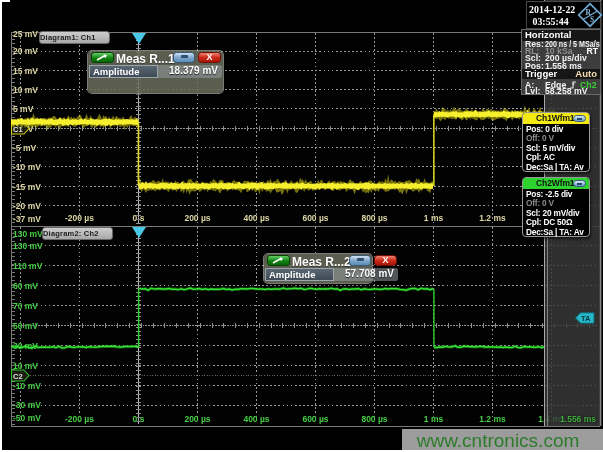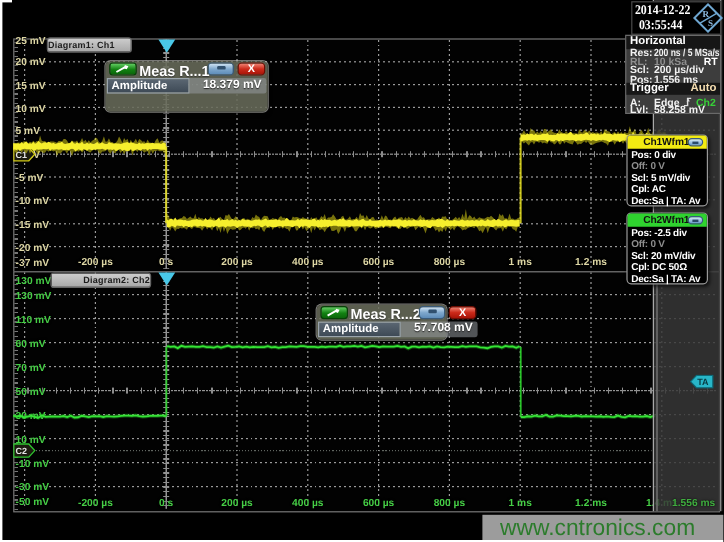--- a/index.html
+++ b/index.html
@@ -88,21 +88,21 @@
 <div class="axl" style="left:57.5px;top:413.8px;width:44px;text-align:center;color:#46cf46">-200 µs</div>
 <div class="axl" style="left:116.5px;top:413.8px;width:44px;text-align:center;color:#46cf46">0 s</div>
 <div class="axl" style="left:175.5px;top:413.8px;width:44px;text-align:center;color:#46cf46">200 µs</div>
 <div class="axl" style="left:234.5px;top:413.8px;width:44px;text-align:center;color:#46cf46">400 µs</div>
 <div class="axl" style="left:293.5px;top:413.8px;width:44px;text-align:center;color:#46cf46">600 µs</div>
 <div class="axl" style="left:352.5px;top:413.8px;width:44px;text-align:center;color:#46cf46">800 µs</div>
 <div class="axl" style="left:411.5px;top:413.8px;width:44px;text-align:center;color:#46cf46">1 ms</div>
 <div class="axl" style="left:470.5px;top:413.8px;width:44px;text-align:center;color:#46cf46">1.2 ms</div>
 <div class="axl" style="left:529.5px;top:413.8px;width:44px;text-align:center;color:#46cf46">1.4 ms</div>
 <div style="position:absolute;left:39px;top:30.5px;width:71px;height:13px;background:linear-gradient(180deg,#cdcdcd,#a8a8a8);border:1px solid #666;border-radius:3px;box-sizing:border-box;text-align:left;font:bold 7.5px 'Liberation Sans',sans-serif;letter-spacing:0.2px;color:#1d1d1d;line-height:11.5px">Diagram1: Ch1</div>
-<div style="position:absolute;left:42px;top:227px;width:84px;height:13px;background:linear-gradient(180deg,#cdcdcd,#a8a8a8);border:1px solid #666;border-radius:3px;box-sizing:border-box;text-align:right;font:bold 7.5px 'Liberation Sans',sans-serif;letter-spacing:0.2px;color:#1d1d1d;line-height:11.5px">Diagram2: Ch2</div>
+<div style="position:absolute;left:42px;top:227px;width:71px;height:13px;background:linear-gradient(180deg,#cdcdcd,#a8a8a8);border:1px solid #666;border-radius:3px;box-sizing:border-box;text-align:left;font:bold 7.5px 'Liberation Sans',sans-serif;letter-spacing:0.2px;color:#1d1d1d;line-height:11.5px">Diagram2: Ch2</div>
 <div style="position:absolute;left:131.5px;top:32.5px;width:0;height:0;border-left:7px solid transparent;border-right:7px solid transparent;border-top:11px solid #49c8e8"></div>
 <div style="position:absolute;left:131.5px;top:227.0px;width:0;height:0;border-left:7px solid transparent;border-right:7px solid transparent;border-top:11px solid #49c8e8"></div>
 <svg width="19" height="13" viewBox="0 0 19 13" style="position:absolute;left:11px;top:121.7px">
     <polygon points="0.5,1 13,1 18,6.5 13,12 0.5,12" fill="#1c1c10" stroke="#cfc816" stroke-width="1.1"></polygon>
     <text x="2" y="9.5" font-family="Liberation Sans,sans-serif" font-size="7.5" font-weight="bold" fill="#e4e4e4">C1</text>
   </svg>
 <svg width="19" height="13" viewBox="0 0 19 13" style="position:absolute;left:11px;top:368.7px">
     <polygon points="0.5,1 13,1 18,6.5 13,12 0.5,12" fill="#1c1c10" stroke="#2fc32f" stroke-width="1.1"></polygon>
     <text x="2" y="9.5" font-family="Liberation Sans,sans-serif" font-size="7.5" font-weight="bold" fill="#e4e4e4">C2</text>
   </svg>

